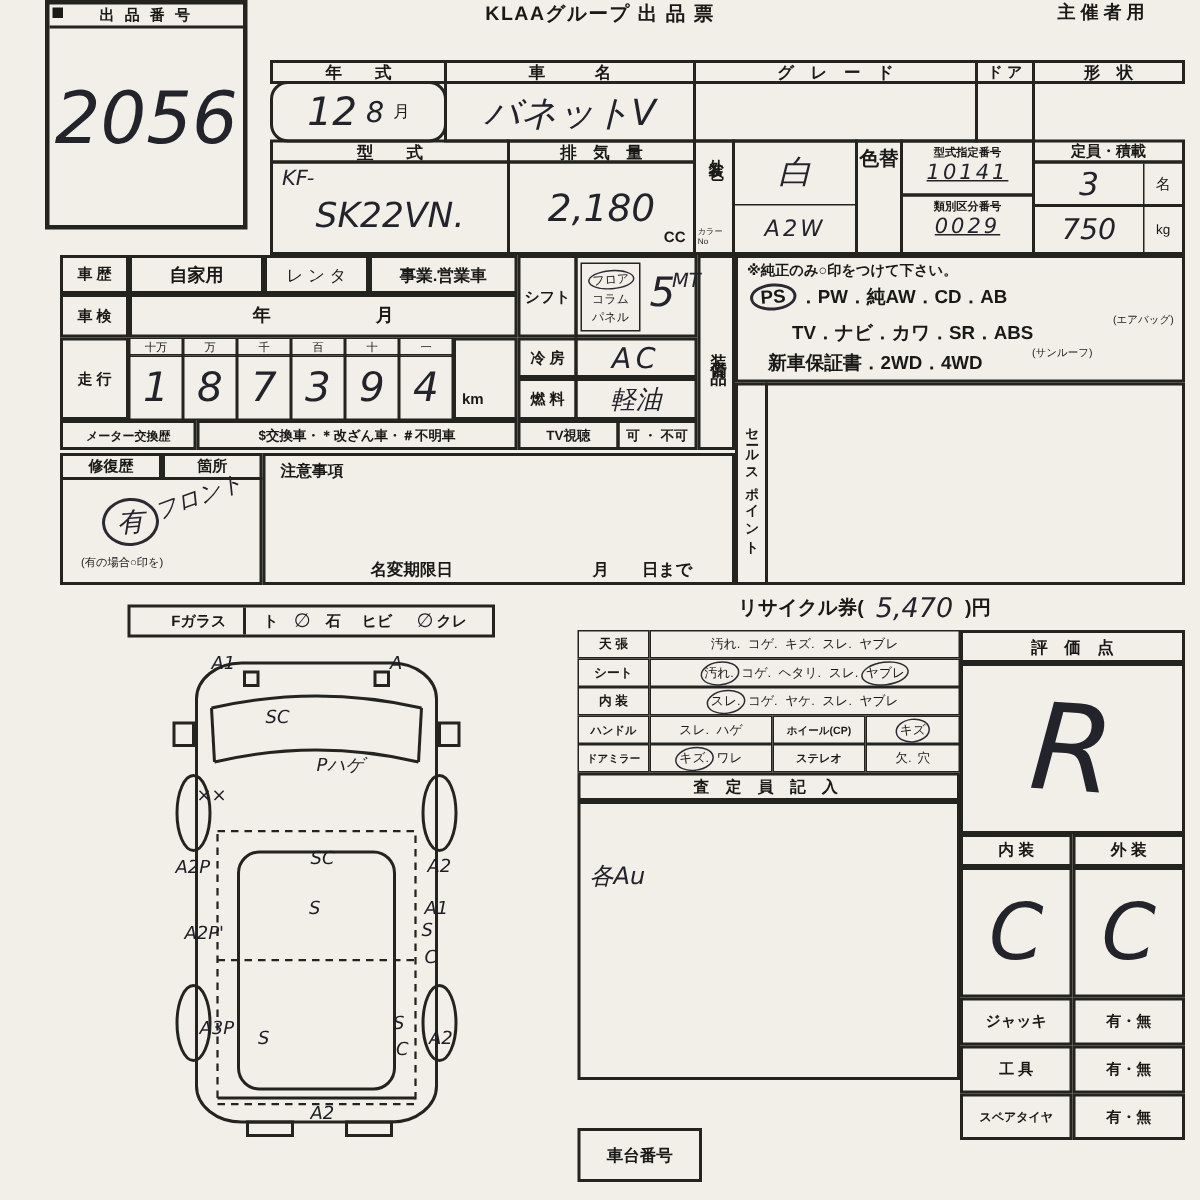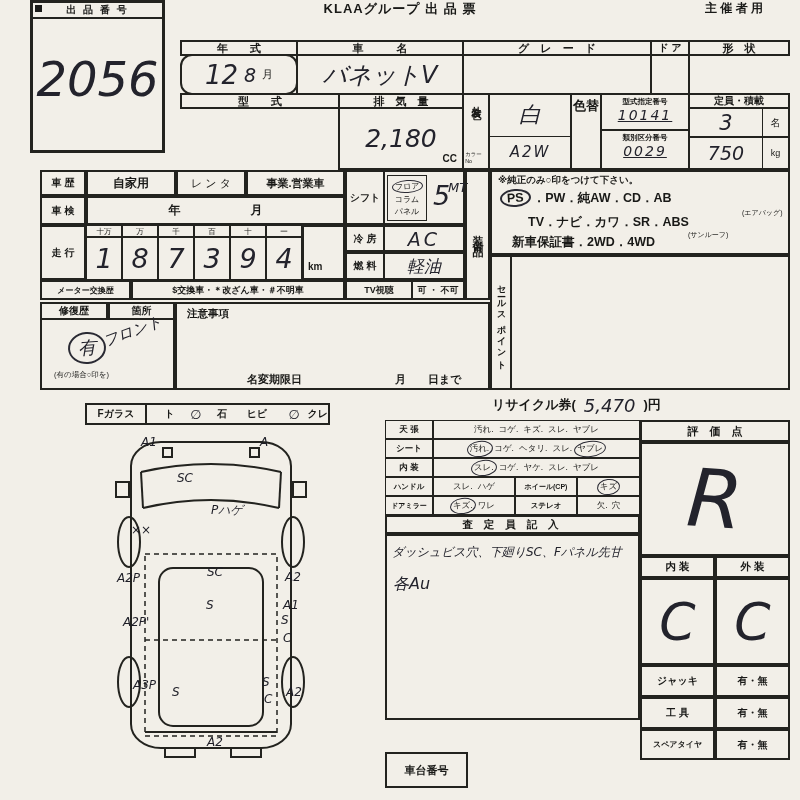--- a/index.html
+++ b/index.html
@@ -63,20 +63,24 @@
   </div>
   <div class="cell" style="left:296px;top:54px;width:168px;height:41px;">
     <span class="hw" style="font-size:24px;">バネットV</span>
   </div>
   <div class="cell" style="left:462px;top:54px;width:190px;height:41px;"></div>
   <div class="cell" style="left:650px;top:54px;width:40px;height:41px;"></div>
 
   <div class="cell lbl" style="left:180px;top:93px;width:160px;height:16px;font-size:11px;">型　　式</div>
   <div class="cell lbl" style="left:338px;top:93px;width:126px;height:16px;font-size:11px;">排　気　量</div>
 
+  <div class="cell" style="left:180px;top:107px;width:160px;height:63px;">
+    <span class="hw abs" style="left:6px;top:2px;font-size:14px;">KF-</span>
+    <span class="hw" style="font-size:23px;margin-top:10px;">SK22VN.</span>
+  </div>
   <div class="cell" style="left:338px;top:107px;width:126px;height:63px;">
     <span class="hw" style="font-size:25px;">2,180</span>
     <span class="abs" style="right:5px;bottom:4px;font-size:10px;font-weight:bold;">CC</span>
   </div>
 
   <div class="cell" style="left:462px;top:93px;width:28px;height:77px;flex-direction:column;justify-content:space-between;padding:3px 0;">
     <span class="vtext lbl" style="font-size:10px;letter-spacing:2px;">外装色</span>
     <span style="font-size:6px;transform:scale(0.9);">カラーNo</span>
   </div>
   <div class="cell" style="left:488px;top:93px;width:84px;height:77px;flex-direction:column;padding:0;">
@@ -208,21 +212,21 @@
     <span class="abs" style="left:70px;top:68px;font-size:11px;font-weight:bold;">名変期限日</span>
     <span class="abs" style="left:218px;top:68px;font-size:11px;font-weight:bold;">月　　日まで</span>
   </div>
 
   <div class="abs" style="left:492px;top:392px;width:300px;height:26px;display:flex;align-items:center;">
     <span style="font-size:13px;font-weight:bold;">リサイクル券(</span>
     <span class="hw" style="font-size:18px;margin:0 8px;">5,470</span>
     <span style="font-size:13px;font-weight:bold;">)円</span>
   </div>
 
-  <div class="cell" style="left:85px;top:403px;width:245px;height:22px;justify-content:space-between;padding:0;">
+  <div class="cell" style="left:85px;top:403px;width:245px;height:22px;justify-content:center;padding:0;">
     <span style="width:60px;height:100%;border-right:2px solid #23231f;display:flex;align-items:center;justify-content:center;font-size:10px;font-weight:bold;box-sizing:border-box;">Fガラス</span>
     <span style="font-size:10px;font-weight:bold;margin-left:12px;">ト</span>
     <span class="hw" style="font-size:13px;margin-left:10px;">∅</span>
     <span style="font-size:10px;font-weight:bold;margin-left:10px;">石</span>
     <span style="font-size:10px;font-weight:bold;margin-left:14px;">ヒビ</span>
     <span class="hw" style="font-size:13px;margin-left:16px;">∅</span>
     <span style="font-size:10px;font-weight:bold;margin-left:2px;">クレ</span>
   </div>
 
   <svg class="abs" style="left:85px;top:426px;" width="256" height="348" viewBox="0 0 256 348">
@@ -315,21 +319,20 @@
     <span>ワレ</span>
   </div>
   <div class="cell thin lbl" style="left:515px;top:496px;width:62px;height:19px;font-size:7.5px;">ステレオ</div>
   <div class="cell thin" style="left:577px;top:496px;width:63px;height:19px;font-size:8.5px;gap:4px;">
     <span>欠.</span>
     <span>穴</span>
   </div>
 
   <div class="cell lbl" style="left:385px;top:515px;width:255px;height:19px;font-size:10.5px;letter-spacing:4px;">査 定 員 記 入</div>
   <div class="cell" style="left:385px;top:534px;width:255px;height:186px;">
-    <span class="hw abs" style="left:5px;top:8px;font-size:12px;white-space:nowrap;">ダッシュビス穴、下廻りSC、Fパネル先甘</span>
     <span class="hw abs" style="left:6px;top:38px;font-size:16px;">各Au</span>
   </div>
 
   <div class="cell lbl" style="left:640px;top:420px;width:150px;height:22px;font-size:11px;">評　価　点</div>
   <div class="cell" style="left:640px;top:442px;width:150px;height:114px;">
     <span class="hw" style="font-size:80px;transform:rotate(4deg);">R</span>
   </div>
   <div class="cell lbl" style="left:640px;top:556px;width:75px;height:22px;font-size:10.5px;">内 装</div>
   <div class="cell lbl" style="left:715px;top:556px;width:75px;height:22px;font-size:10.5px;">外 装</div>
   <div class="cell" style="left:640px;top:578px;width:75px;height:87px;">

